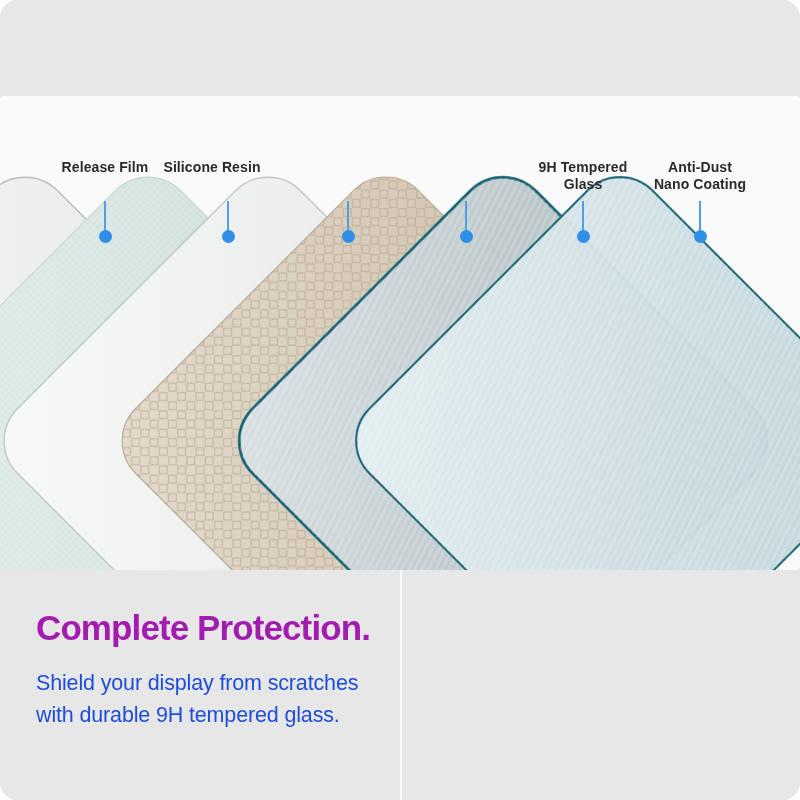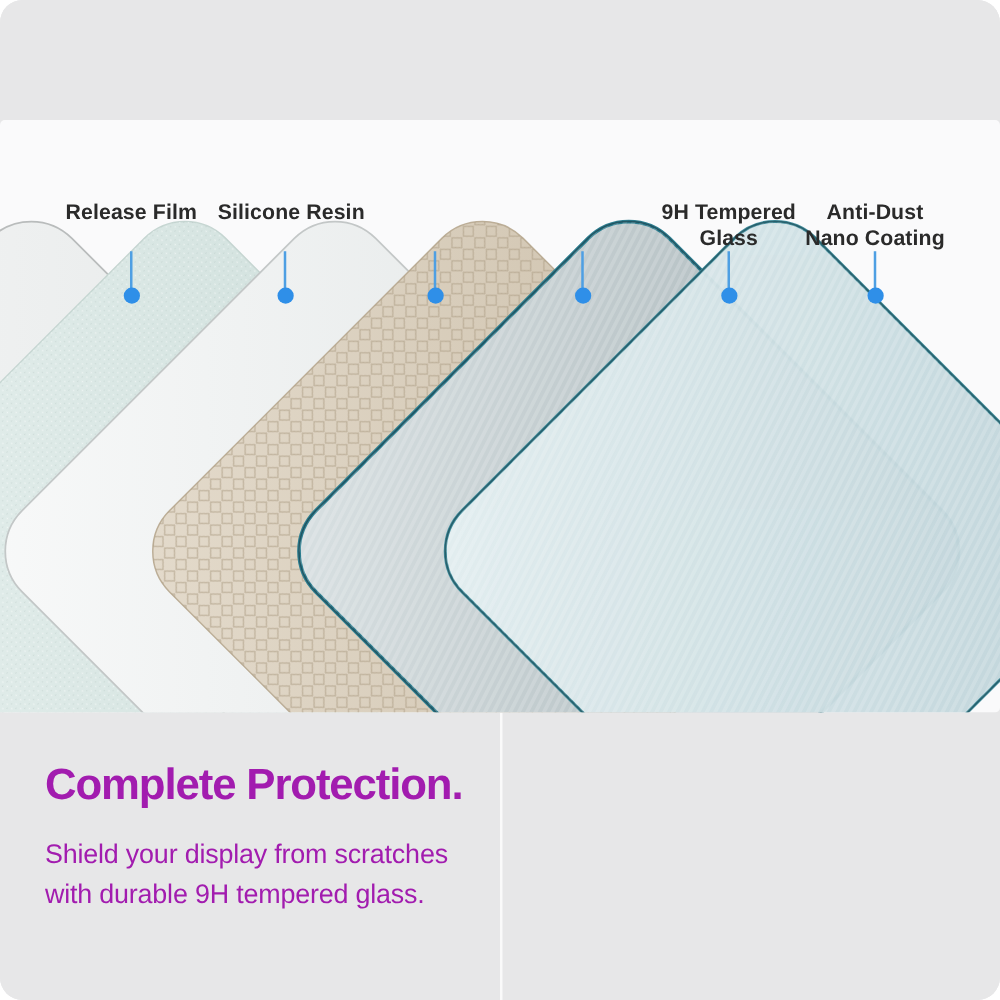--- a/index.html
+++ b/index.html
@@ -60,42 +60,42 @@
     width: 13px; height: 13px;
     margin-left: -6.5px; margin-top: -6.5px;
     border-radius: 50%;
     background: #2f8fe8;
   }
 
   
   .label {
     position: absolute;
     text-align: center;
-    font-size: 17px;
+    font-size: 14px;
     font-weight: 600;
     line-height: 1.24;
     color: #2a2a2a;
     letter-spacing: .1px;
     white-space: pre-line;
   }
 
   
   .headline {
     position: absolute; left: 36px; top: 608px;
     font-size: 35px;
     font-weight: 700;
     letter-spacing: -0.9px;
     color: #a21caf;
   }
   .subcopy {
     position: absolute; left: 36px; top: 668px;
     font-size: 21.5px;
     font-weight: 400;
     line-height: 1.47;
-    color: #a21caf;
+    color: #1d4ed8;
     letter-spacing: -0.15px;
     white-space: pre-line;
   }
 </style>
 </head>
 <body>
 
 <div id="card">
 
   <div class="band-top"></div>
@@ -193,21 +193,21 @@
   <div class="leader" style="left:699px; top:201px; height:35px;"></div>
 
   <div class="dot" style="left:105px; top:236px;"></div>
   <div class="dot" style="left:228px; top:236px;"></div>
   <div class="dot" style="left:348px; top:236px;"></div>
   <div class="dot" style="left:466px; top:236px;"></div>
   <div class="dot" style="left:583px; top:236px;"></div>
   <div class="dot" style="left:700px; top:236px;"></div>
 
   <div class="label" style="left:25px;  top:159px; width:160px;">Release Film</div>
-  <div class="label" style="left:153px; top:159px; width:160px;">Silicone Resin</div>
+  <div class="label" style="left:132px; top:159px; width:160px;">Silicone Resin</div>
   <div class="label" style="left:503px; top:159px; width:160px;">9H Tempered
 Glass</div>
   <div class="label" style="left:620px; top:159px; width:160px;">Anti-Dust
 Nano Coating</div>
 
   <div class="headline">Complete Protection.</div>
   <div class="subcopy">Shield your display from scratches
 with durable 9H tempered glass.</div>
 
 </div>

